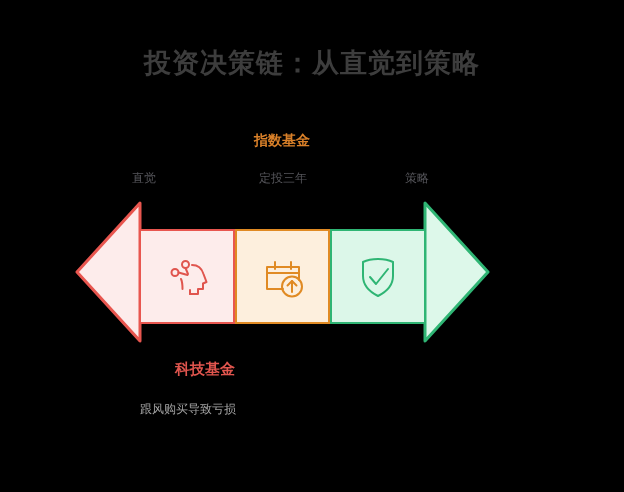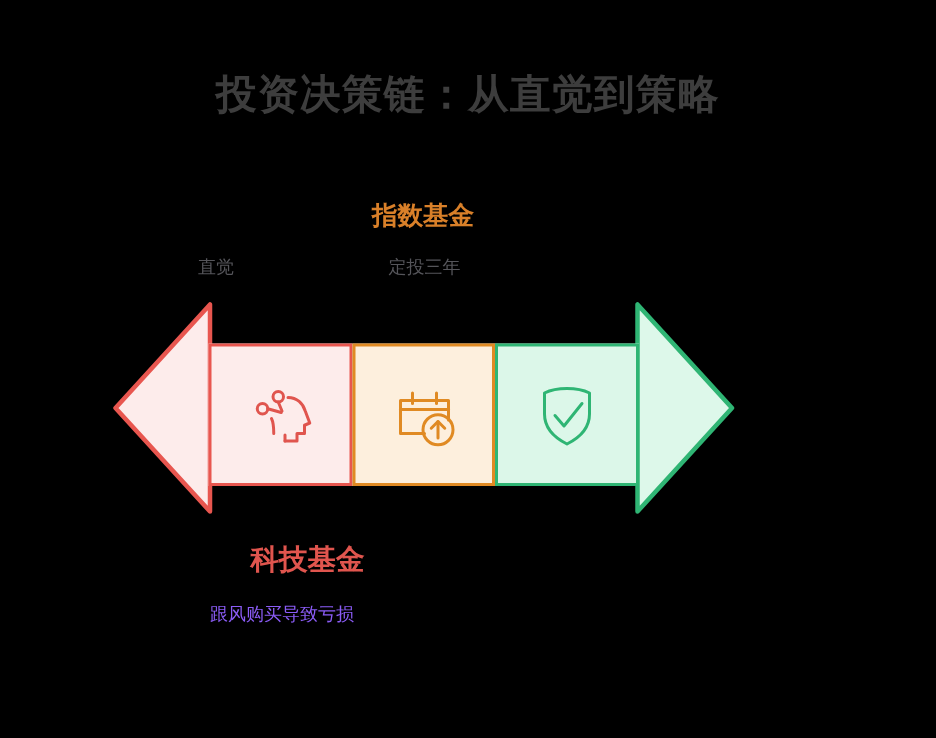--- a/index.html
+++ b/index.html
@@ -32,21 +32,21 @@
     font-size: 27px;
     font-weight: bold;
     color: #3d3d3d;
     letter-spacing: 1px;
     white-space: nowrap;
   }
 
   
   .top-callout {
     position: absolute;
-    font-size: 17px;
+    font-size: 14px;
     font-weight: bold;
     color: #d98029;
     white-space: nowrap;
     text-align: center;
   }
   .stage-label {
     position: absolute;
     font-size: 12px;
     color: #55555a;
     white-space: nowrap;
@@ -97,46 +97,47 @@
     top: 50%;
     transform: translate(-50%, -50%);
     width: 56px;
     height: 56px;
   }
   .seg .icon-wrap svg { display: block; width: 56px; height: 56px; }
 
   
   .bottom-callout {
     position: absolute;
-    font-size: 19px;
+    font-size: 15px;
     font-weight: bold;
     white-space: nowrap;
     text-align: center;
   }
   .bottom-callout.red   { color: #e0554e; }
   .bottom-callout.green { color: #2fb574; }
   .bottom-sub {
     position: absolute;
     font-size: 12px;
-    color: #8b5cf6;
+    color: #a3a3a3;
     white-space: nowrap;
     text-align: center;
   }
 </style>
 </head>
 <body>
 
 <div id="stage">
 
   <div class="title">投资决策链：从直觉到策略</div>
 
   <div class="top-callout" style="left:222px; top:132px; width:120px;">指数基金</div>
 
   <div class="stage-label" style="left:233px; top:170px; width:100px;">定投三年</div>
   <div class="stage-label" style="left:104px; top:170px; width:80px;">直觉</div>
+  <div class="stage-label" style="left:377px; top:170px; width:80px;">策略</div>
 
   <div class="arrow-band">
     <svg width="624" height="492" viewBox="0 0 624 492" xmlns="http://www.w3.org/2000/svg">
 
       <polygon points="140,203 140,341 77,272" fill="#fdeceb" stroke="#e8564f" stroke-width="3" stroke-linejoin="round"></polygon>
 
       <polygon points="425,203 425,341 488,272" fill="#ddf8ea" stroke="#2fb574" stroke-width="3" stroke-linejoin="round"></polygon>
     </svg>
   </div>
 

